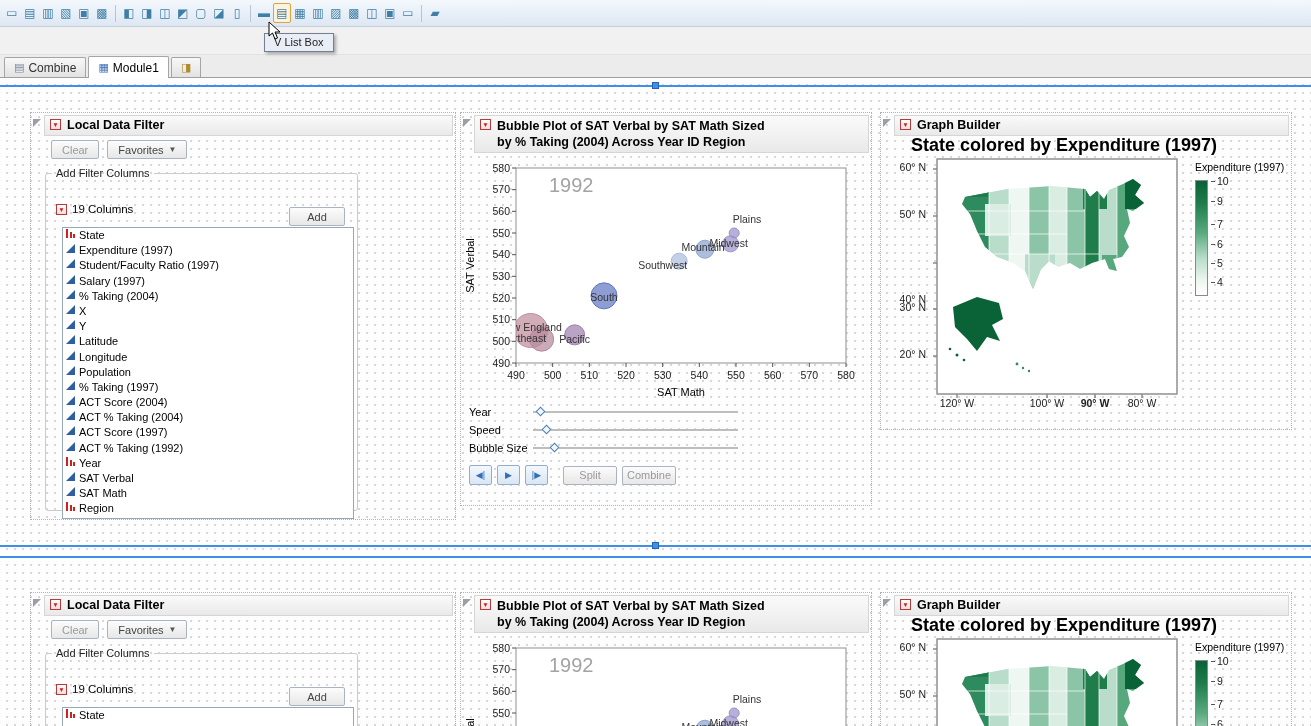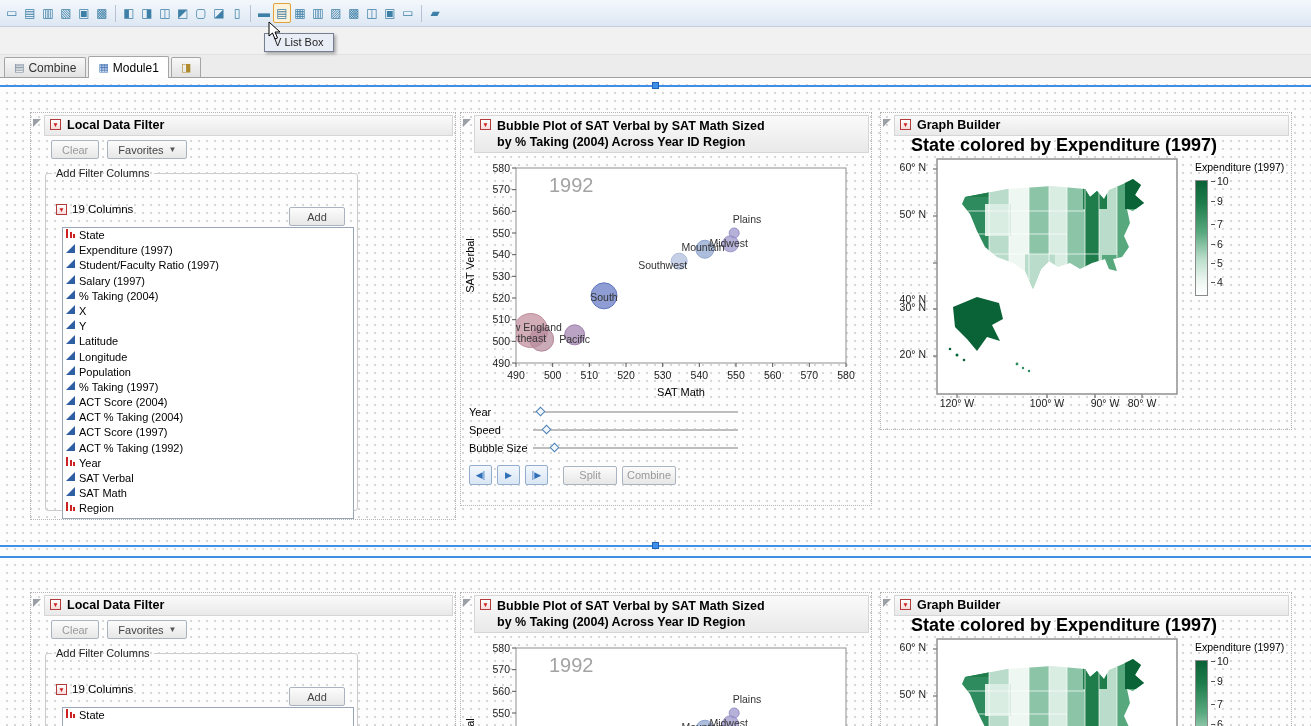--- a/index.html
+++ b/index.html
@@ -432,21 +432,21 @@
             <line x1="20" y1="235" x2="20" y2="239"></line>
               <line x1="110" y1="235" x2="110" y2="239"></line>
             <line x1="158" y1="235" x2="158" y2="239"></line>
               <line x1="205" y1="235" x2="205" y2="239"></line>
           </g>
           <rect x="0" y="0" width="240" height="235" fill="none" stroke="#8f8f8f"></rect>
         </svg>
         <div class="map-xticks">
             <span style="left: 20px;">120° W</span>
             <span style="left: 110px;">100° W</span>
-            <span style="left: 168px;">90° W</span>
+            <span style="left: 158px; font-weight: bold;">90° W</span>
             <span style="left: 205px;">80° W</span>
           </div>
         <div class="legend">
           <div class="legend-title">Expenditure (1997)</div>
           <div class="legend-body">
             <div class="legend-bar"></div>
             <div class="legend-ticks">
                 <span style="top: -5px;">10</span>
                 <span style="top: 15px;">9</span>
                 <span style="top: 38px;">7</span>

